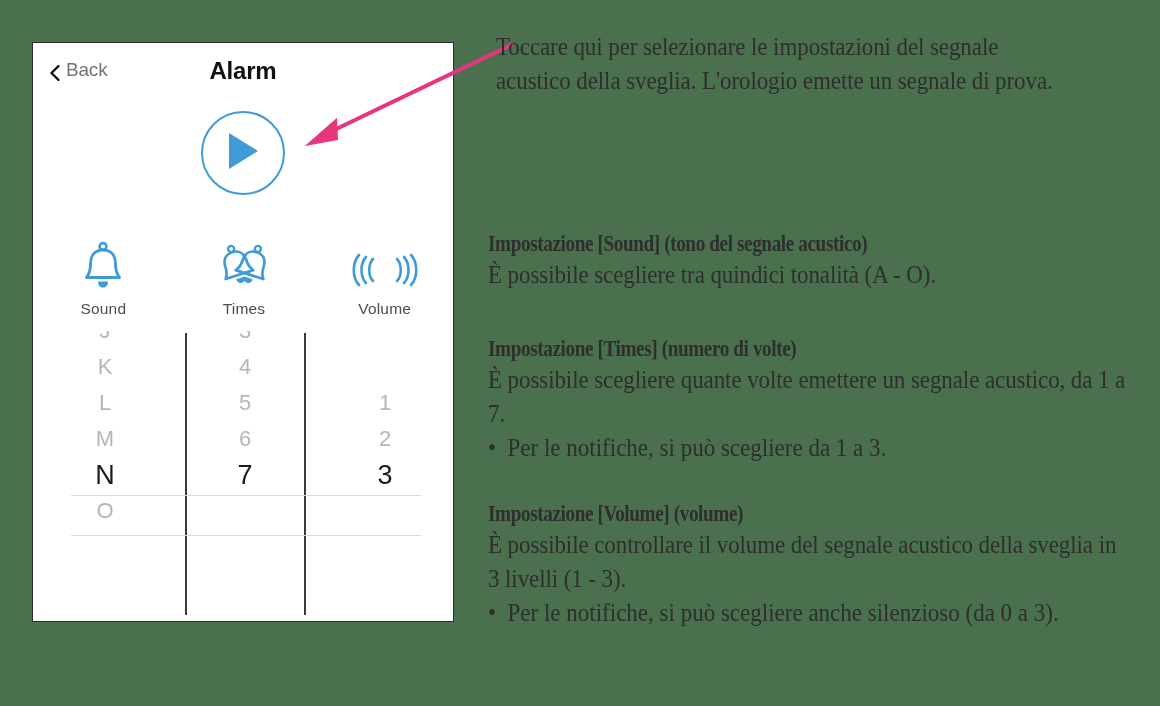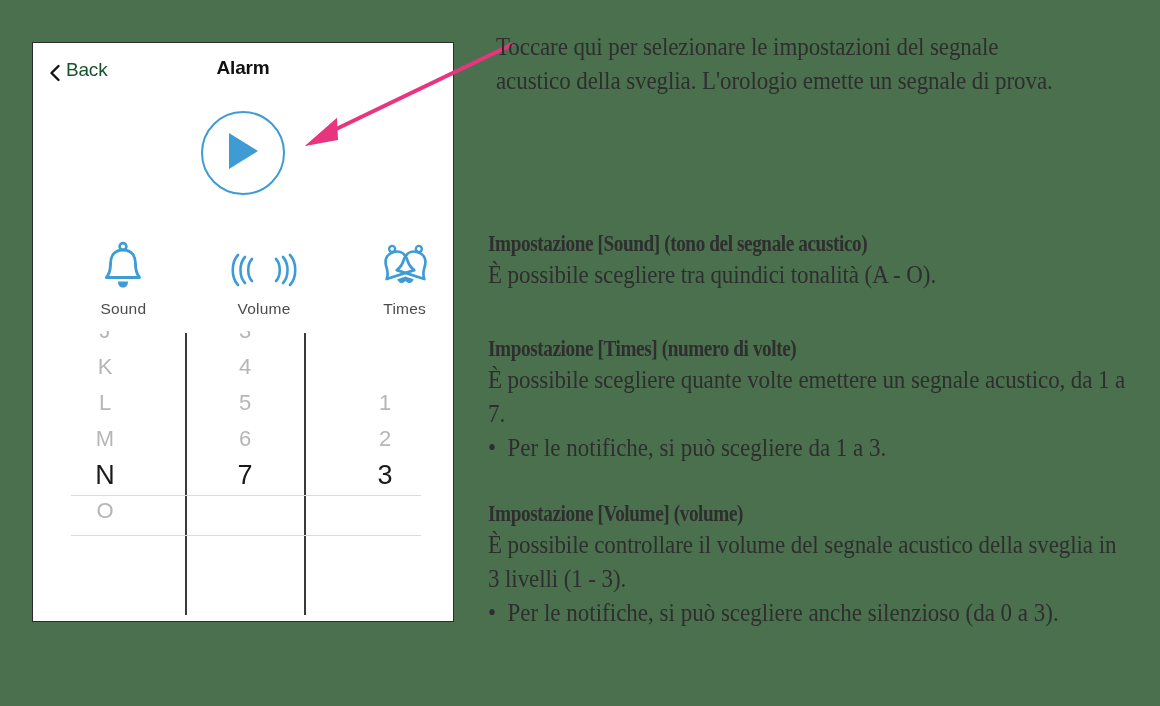--- a/index.html
+++ b/index.html
@@ -44,29 +44,29 @@
     color: #111111;
   }
   #back-chevron {
     display: inline-block;
     width: 12px;
     height: 12px;
   }
   #back-label {
     font-size: 19px;
     letter-spacing: -0.2px;
-    color: #14532d;
+    color: #737373;
   }
   #screen-title {
     position: absolute;
     left: 0;
     right: 0;
     top: 14px;
     text-align: center;
-    font-size: 19px;
+    font-size: 24px;
     font-weight: bold;
     color: #111111;
     letter-spacing: -0.2px;
   }
 
   
   #play-button-wrap {
     position: absolute;
     left: 0;
     right: 0;
@@ -86,21 +86,20 @@
     background: #ffffff;
   }
 
   
   #icon-row {
     position: absolute;
     top: 196px;
     left: 0;
     width: 422px;
     display: flex;
-    margin-left: 20px;
   }
   .icon-cell {
     flex: 1;
     display: flex;
     flex-direction: column;
     align-items: center;
   }
   .icon-cell .glyph {
     height: 52px;
     display: flex;
@@ -258,55 +257,55 @@
 
     <div class="icon-cell">
       <span class="glyph">
         <svg width="46" height="50" viewBox="0 0 46 50">
           <circle cx="23" cy="5.5" r="3.4" fill="none" stroke="#3e9bd5" stroke-width="2.6"></circle>
           <path d="M23 9 C14 9 10.5 15.5 10.5 23 C10.5 30 8.5 34 6.5 36.5 L39.5 36.5 C37.5 34 35.5 30 35.5 23 C35.5 15.5 32 9 23 9 Z" fill="none" stroke="#3e9bd5" stroke-width="2.9" stroke-linejoin="round"></path>
           <path d="M18 40.5 L28 40.5 C28 44.5 25.8 46.5 23 46.5 C20.2 46.5 18 44.5 18 40.5 Z" fill="#3e9bd5"></path>
         </svg>
       </span>
       <span class="caption">Sound</span>
-    </div>
-
-    <div class="icon-cell">
-      <span class="glyph">
-        <svg width="84" height="42" viewBox="0 0 84 42">
-          <g fill="none" stroke="#3e9bd5" stroke-width="2.6" stroke-linecap="round">
-            <path d="M30 10 C25 15 25 27 30 32"></path>
-            <path d="M23 8 C17 14.5 17 27.5 23 34"></path>
-            <path d="M16 6 C9 13.5 9 28.5 16 36"></path>
-            <path d="M54 10 C59 15 59 27 54 32"></path>
-            <path d="M61 8 C67 14.5 67 27.5 61 34"></path>
-            <path d="M68 6 C75 13.5 75 28.5 68 36"></path>
-          </g>
-        </svg>
-      </span>
-      <span class="caption">Volume</span>
     </div>
 
     <div class="icon-cell">
       <span class="glyph">
         <svg width="66" height="50" viewBox="0 0 66 50">
           <g transform="rotate(-18 26 26)">
             <circle cx="26" cy="7" r="3" fill="none" stroke="#3e9bd5" stroke-width="2.4"></circle>
             <path d="M26 10.5 C18 10.5 15 16 15 22.5 C15 28.5 13.3 31.8 11.5 34 L40.5 34 C38.7 31.8 37 28.5 37 22.5 C37 16 34 10.5 26 10.5 Z" fill="none" stroke="#3e9bd5" stroke-width="2.7" stroke-linejoin="round"></path>
             <path d="M21.5 37.5 L30.5 37.5 C30.5 40.8 28.6 42.5 26 42.5 C23.4 42.5 21.5 40.8 21.5 37.5 Z" fill="#3e9bd5"></path>
           </g>
           <g transform="rotate(18 41 26)">
             <circle cx="41" cy="7" r="3" fill="none" stroke="#3e9bd5" stroke-width="2.4"></circle>
             <path d="M41 10.5 C33 10.5 30 16 30 22.5 C30 28.5 28.3 31.8 26.5 34 L55.5 34 C53.7 31.8 52 28.5 52 22.5 C52 16 49 10.5 41 10.5 Z" fill="none" stroke="#3e9bd5" stroke-width="2.7" stroke-linejoin="round"></path>
             <path d="M36.5 37.5 L45.5 37.5 C45.5 40.8 43.6 42.5 41 42.5 C38.4 42.5 36.5 40.8 36.5 37.5 Z" fill="#3e9bd5"></path>
           </g>
         </svg>
       </span>
       <span class="caption">Times</span>
     </div>
+
+    <div class="icon-cell">
+      <span class="glyph">
+        <svg width="84" height="42" viewBox="0 0 84 42">
+          <g fill="none" stroke="#3e9bd5" stroke-width="2.6" stroke-linecap="round">
+            <path d="M30 10 C25 15 25 27 30 32"></path>
+            <path d="M23 8 C17 14.5 17 27.5 23 34"></path>
+            <path d="M16 6 C9 13.5 9 28.5 16 36"></path>
+            <path d="M54 10 C59 15 59 27 54 32"></path>
+            <path d="M61 8 C67 14.5 67 27.5 61 34"></path>
+            <path d="M68 6 C75 13.5 75 28.5 68 36"></path>
+          </g>
+        </svg>
+      </span>
+      <span class="caption">Volume</span>
+    </div>
   </div>
 
   <div id="picker">
 
     <div class="picker-col" id="picker-col-sound">
       <div class="picker-list" id="list-sound" style="top:-18px;">
           <div class="picker-item">J</div>
           <div class="picker-item">K</div>
           <div class="picker-item">L</div>
           <div class="picker-item">M</div>

